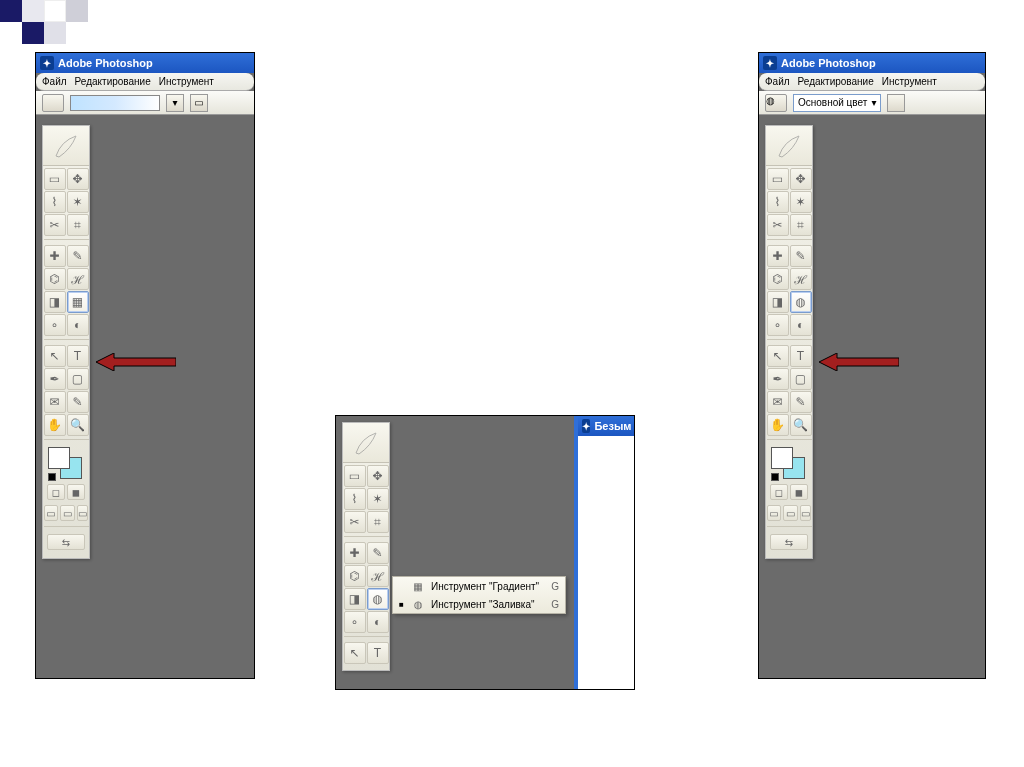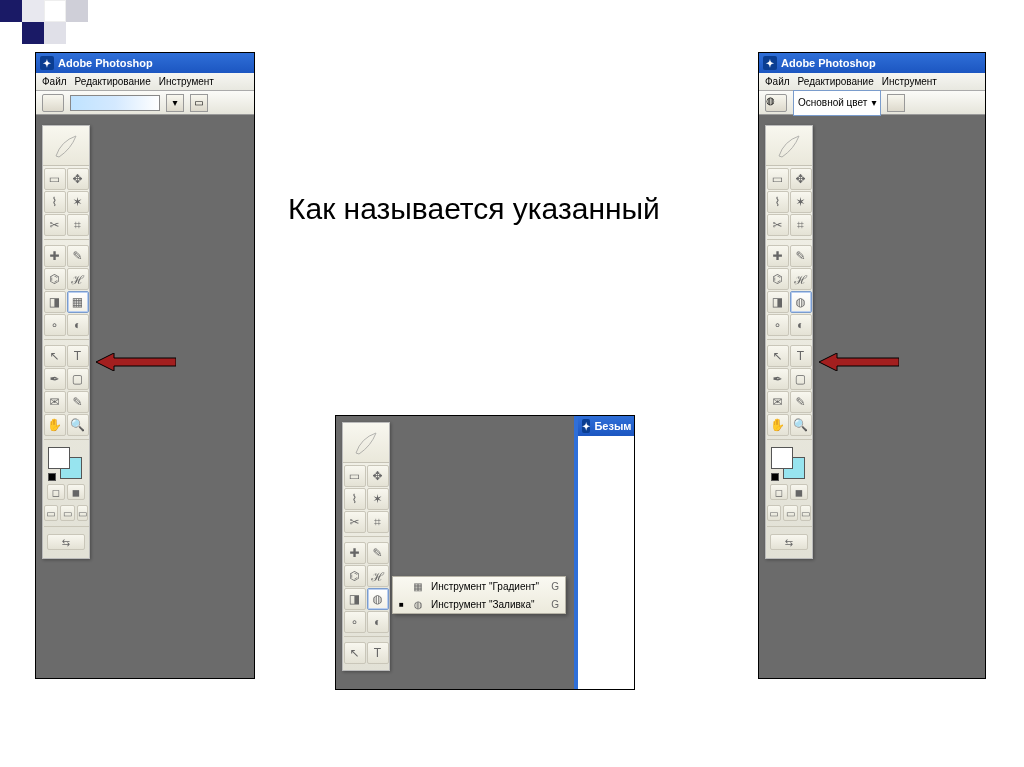--- a/index.html
+++ b/index.html
@@ -63,20 +63,21 @@
   }
   .menubar {
     height: 18px;
     background: linear-gradient(#f6f6f2,#e8e8e0);
     border-bottom: 1px solid #aaa;
     display: flex; gap: 8px;
     padding: 0 6px;
     font-size: 10px;
     align-items: center;
     color: #000;
+    border-radius: 8px;
   }
   .optbar {
     height: 24px;
     background: linear-gradient(#fbfbf8,#e6e5db);
     border-bottom: 1px solid #999;
     display: flex; align-items: center;
     padding: 0 6px;
     gap: 6px;
     font-size: 10px;
   }
@@ -91,21 +92,21 @@
     background: linear-gradient(to right,#bfe3ff,#d4e9ff,#ffffff);
     border: 1px solid #888;
   }
   .optbar .btn22 {
     width: 18px; height: 18px;
     background: linear-gradient(#f8f7ef,#ddd9cc);
     border: 1px solid #999;
     display:flex;align-items:center;justify-content:center;
   }
   .optbar .select {
-    height: 26px;
+    height: 18px;
     background: #fff;
     border: 1px solid #7a9ccc;
     font-size: 10px;
     padding: 0 4px;
     display:flex;align-items:center;gap:4px;
   }
   .toolbox {
     position: absolute;
     top: 72px;
     left: 6px;
@@ -236,21 +237,20 @@
   <div class="sq" style="top:0;left:0;background:#1a1a66"></div>
   <div class="sq" style="top:0;left:22px;background:#e8e8ef"></div>
   <div class="sq" style="top:0;left:44px;background:#fff;border:1px solid #eee"></div>
   <div class="sq" style="top:0;left:66px;background:#cfcfd8"></div>
   <div class="sq" style="top:22px;left:0;background:#fff"></div>
   <div class="sq" style="top:22px;left:22px;background:#1a1a66"></div>
   <div class="sq" style="top:22px;left:44px;background:#e0e0e8"></div>
 </div>
 
 <div class="question">
-  <div>Как называется указанный</div>
 </div>
 
 <div class="frame left">
   <div class="ps-window">
     <div class="titlebar">
       <span class="ico">✦</span>
       <span>Adobe Photoshop</span>
     </div>
     <div class="menubar">
       <span>Файл</span>

